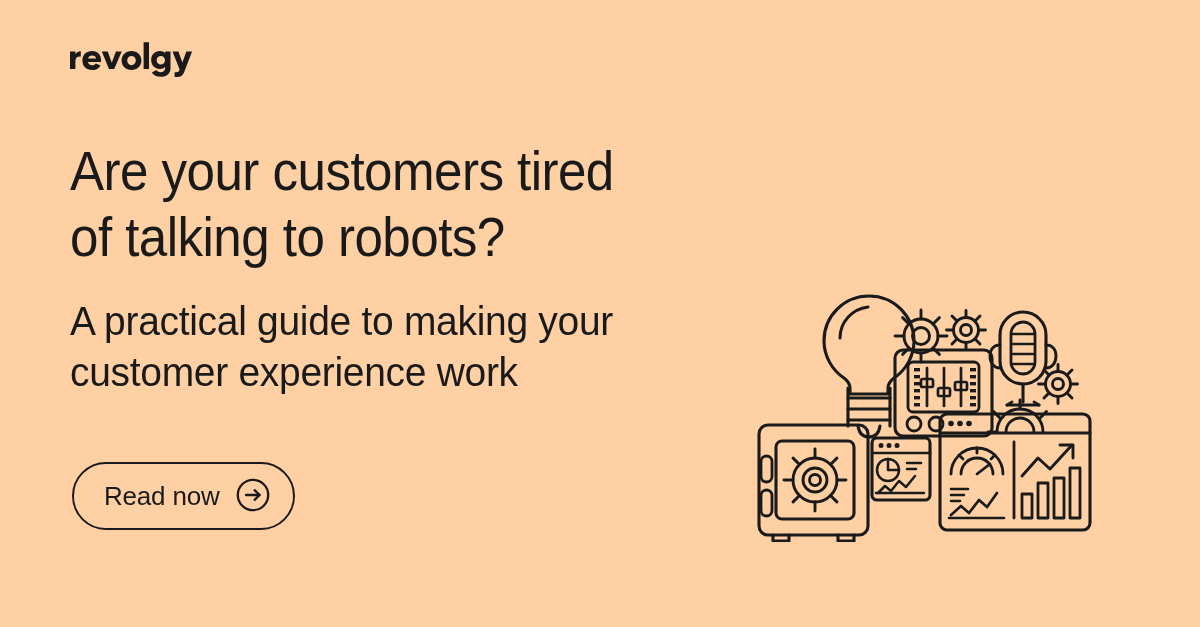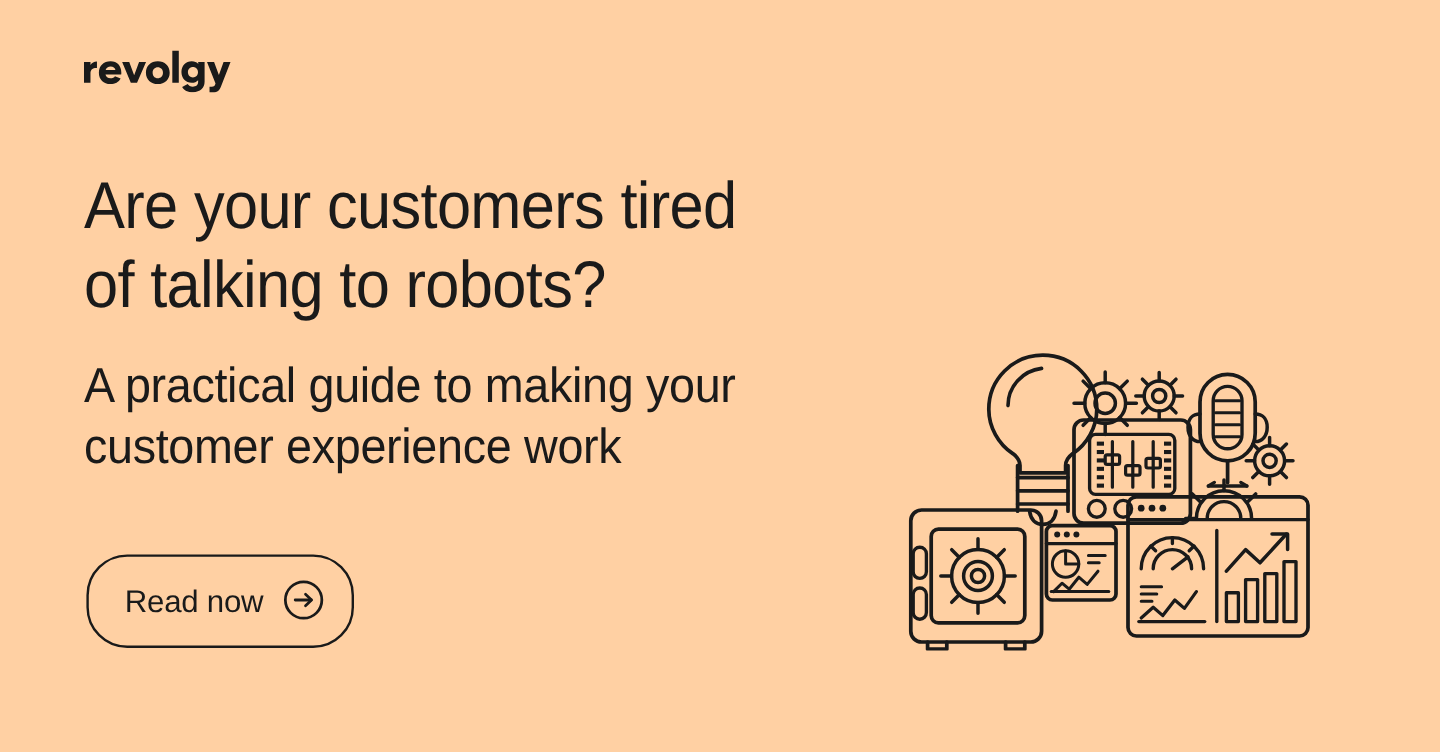--- a/index.html
+++ b/index.html
@@ -45,21 +45,21 @@
     letter-spacing:-0.3px;
     color:#1A1A1A;
     transform:scaleX(0.95);
     transform-origin:left top;
   }
   .subhead .ln { display:block; white-space:nowrap; }
 
   
   .cta {
     position:absolute; left:72px; top:462px;
-    height:78px;
+    height:68px;
     display:inline-flex; align-items:center; gap:16px;
     padding:0 22px 0 30px;
     border:2.5px solid #1A1A1A;
     border-radius:34px;
     background:transparent;
     cursor:pointer;
     color:#1A1A1A;
   }
   .cta-label {
     font-size:26px;

